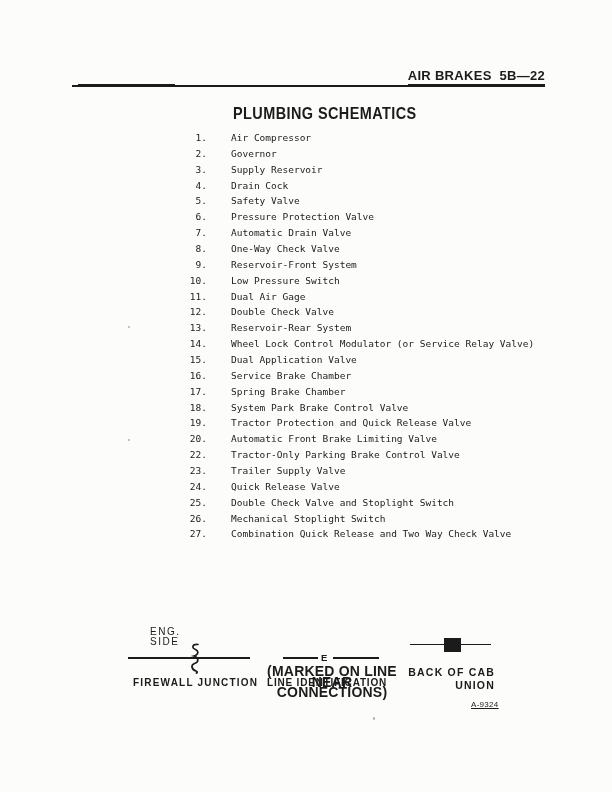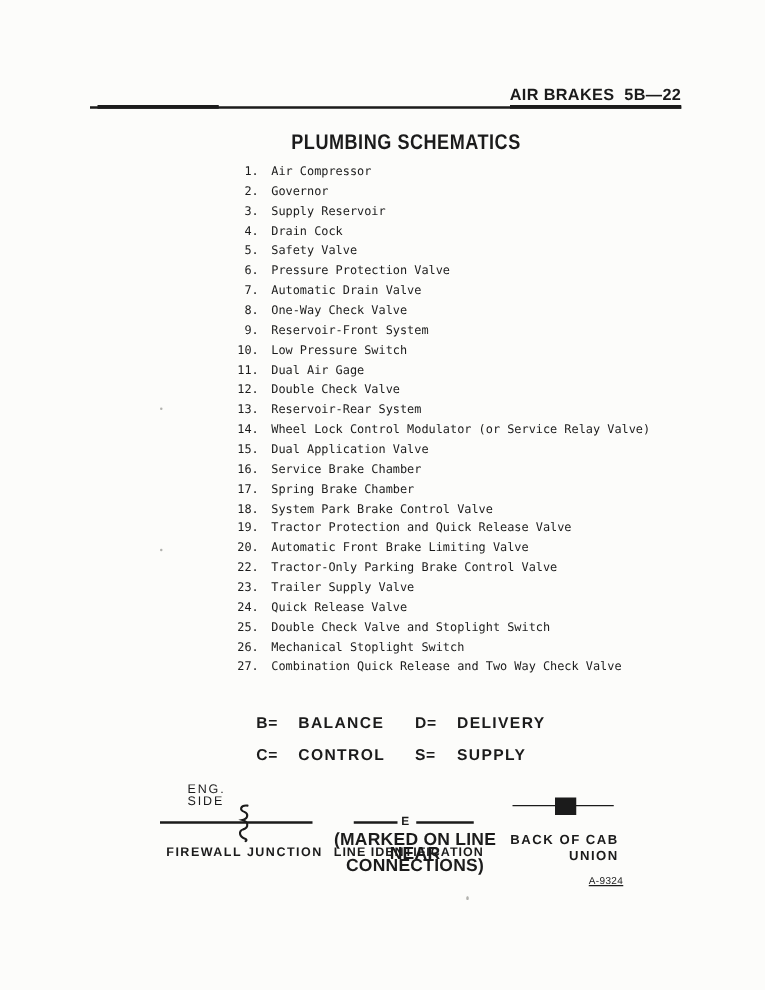--- a/index.html
+++ b/index.html
@@ -51,21 +51,21 @@
     font-size: 9.5px;
   }
   .list-row {
     height: 15.87px; line-height: 15.87px;
     white-space: nowrap; display: flex;
   }
   .list-num {
     display: inline-block; width: 24px; text-align: right;
     flex: 0 0 24px;
   }
-  .list-label { margin-left: 10px; }
+  .list-label { margin-left: 24px; }
 
   
   .legend {
     position: absolute; top: 571px; left: 205px;
     display: grid; grid-template-columns: 127px auto;
     grid-auto-rows: 25.5px;
     font-size: 12.5px; font-weight: bold; letter-spacing: 1.1px;
   }
   .legend-entry { white-space: nowrap; }
   .legend-key { display: inline-block; width: 29px; letter-spacing: 0.5px; }
@@ -279,42 +279,20 @@
         <span class="list-num">26.</span>
         <span class="list-label">Mechanical Stoplight Switch</span>
       </div>
 
       <div class="list-row">
         <span class="list-num">27.</span>
         <span class="list-label">Combination Quick Release and Two Way Check Valve</span>
       </div>
     </div>
 
-  <div class="legend">
-
-      <div class="legend-entry">
-        <span class="legend-key">B=</span>
-        <span class="legend-value">BALANCE</span>
-      </div>
-
-      <div class="legend-entry">
-        <span class="legend-key">D=</span>
-        <span class="legend-value">DELIVERY</span>
-      </div>
-
-      <div class="legend-entry">
-        <span class="legend-key">C=</span>
-        <span class="legend-value">CONTROL</span>
-      </div>
-
-      <div class="legend-entry">
-        <span class="legend-key">S=</span>
-        <span class="legend-value">SUPPLY</span>
-      </div>
-    </div>
 
   <div class="eng-side-label">ENG.
 SIDE</div>
 
   <div class="firewall-line"></div>
 
   <svg class="firewall-squiggle" viewBox="0 0 13 31" xmlns="http://www.w3.org/2000/svg">
     <path d="M 10 1.5
              C 4 1, 3.5 5, 7.5 6.5
              C 11 8, 10.5 12, 6 13

